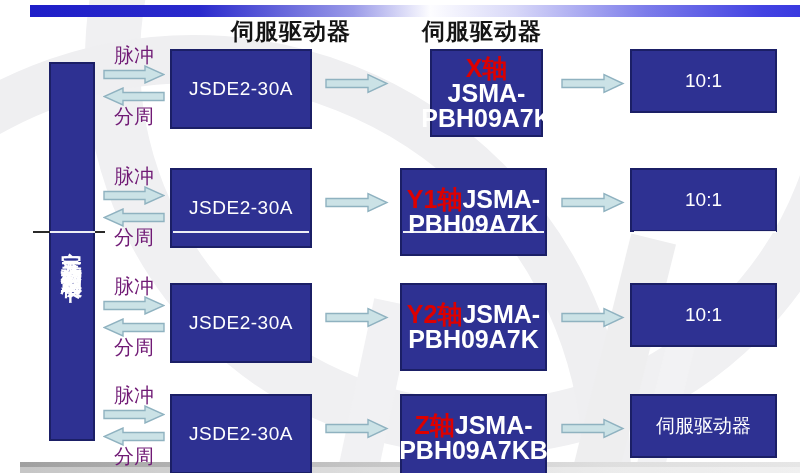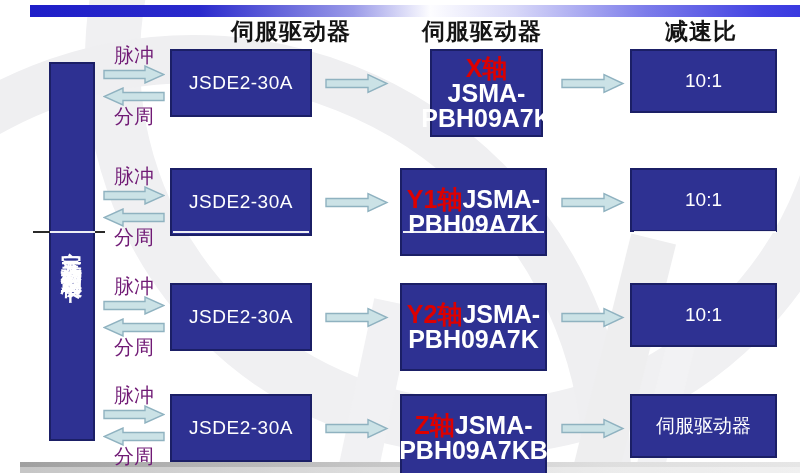--- a/index.html
+++ b/index.html
@@ -42,21 +42,21 @@
     position:absolute; z-index:2; box-sizing:border-box;
     background:#2e3192; border:2px solid #1b1f66;
     color:#ffffff; display:flex; flex-direction:column;
     align-items:center; justify-content:center; text-align:center;
   }
   .controller { left:49px; top:62px; width:46px; height:379px; }
   .controller .vtext {
     writing-mode:vertical-rl; text-orientation:upright;
     font-size:21px; letter-spacing:0.2em; line-height:1; font-weight:600; color:#fff;
   }
-  .driver-box { left:170px; width:142px; height:68px; font-size:19px; letter-spacing:0.5px; }
+  .driver-box { left:170px; width:142px; height:80px; font-size:19px; letter-spacing:0.5px; }
   .motor-box  { left:400px; width:147px; height:88px; font-size:25px; line-height:25px;font-weight:bold; }
   .motor-box.first { left:430px; width:113px; }
   .ratio-box  { left:630px; width:147px; height:64px; font-size:19px; }
   .row1 { top:49px; } .row2 { top:168px; } .row3 { top:283px; } .row4 { top:394px; }
   .axis-red { color:#dd0000; }
 
   
   .signal-group {
     position:absolute; left:100px; width:68px; z-index:2;
     display:flex; flex-direction:column; align-items:center;
@@ -91,21 +91,20 @@
   <div class="wm wm-ring1"></div>
   <div class="wm wm-ring2"></div>
   <div class="wm wm-streak1"></div>
   <div class="wm wm-streak2"></div>
   <div class="wm wm-streak3"></div>
 
   <div class="topbar"></div>
 
   <div class="col-header" id="hdr-driver">伺服驱动器</div>
   <div class="col-header" id="hdr-motor">伺服驱动器</div>
-  <div class="col-header" id="hdr-ratio">减速比</div>
 
   <div class="nbox controller">
     <span class="vtext">宝元运动控制板卡</span>
   </div>
 
   <div class="signal-group sg1">
     <span class="sig-label">脉冲</span>
     <svg class="sig-arrow" width="62" height="19">
         <polygon points="1,5.5 42,5.5 42,1 61,9.5 42,18 42,13.5 1,13.5" fill="#cbe2e6" stroke="#8fb2c0" stroke-width="1.4"></polygon>
       </svg>

